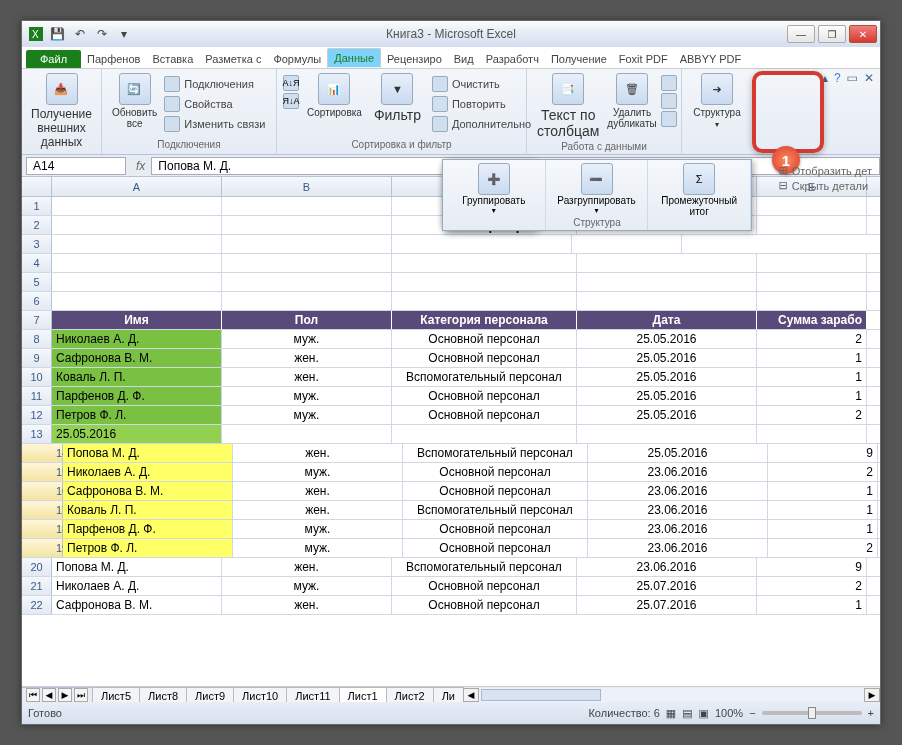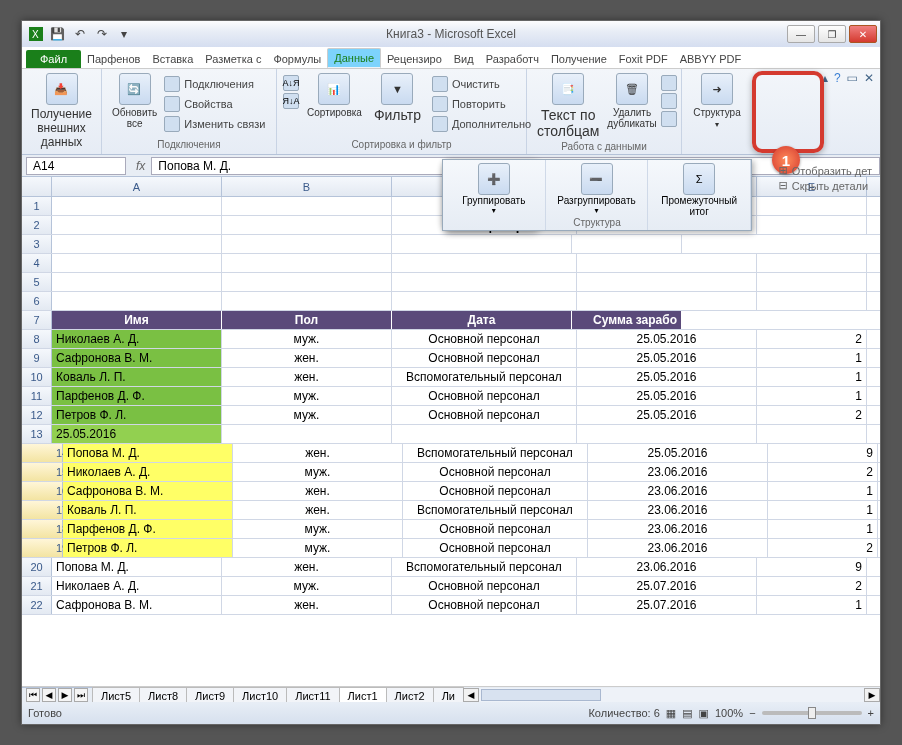--- a/index.html
+++ b/index.html
@@ -267,20 +267,21 @@
           <div class="cell " style="width: 170px;"></div>
           <div class="cell " style="width: 170px;"></div>
           <div class="cell " style="width: 185px;"></div>
           <div class="cell " style="width: 180px;"></div>
           <div class="cell " style="width: 110px; justify-content: flex-end;"></div>
         </div>
         <div class="row table-head-row">
           <div class="row-h">7</div>
           <div class="cell " style="width: 170px;">Имя</div>
           <div class="cell " style="width: 170px; justify-content: center;">Пол</div>
+          <div class="cell " style="width: 185px; justify-content: center;">Категория персонала</div>
           <div class="cell " style="width: 180px; justify-content: center;">Дата</div>
           <div class="cell " style="width: 110px; justify-content: flex-end;">Сумма зарабо</div>
         </div>
         <div class="row ">
           <div class="row-h">8</div>
           <div class="cell green-a" style="width: 170px;">Николаев А. Д.</div>
           <div class="cell " style="width: 170px; justify-content: center;">муж.</div>
           <div class="cell " style="width: 185px; justify-content: center;">Основной персонал</div>
           <div class="cell " style="width: 180px; justify-content: center;">25.05.2016</div>
           <div class="cell " style="width: 110px; justify-content: flex-end;">2</div>

